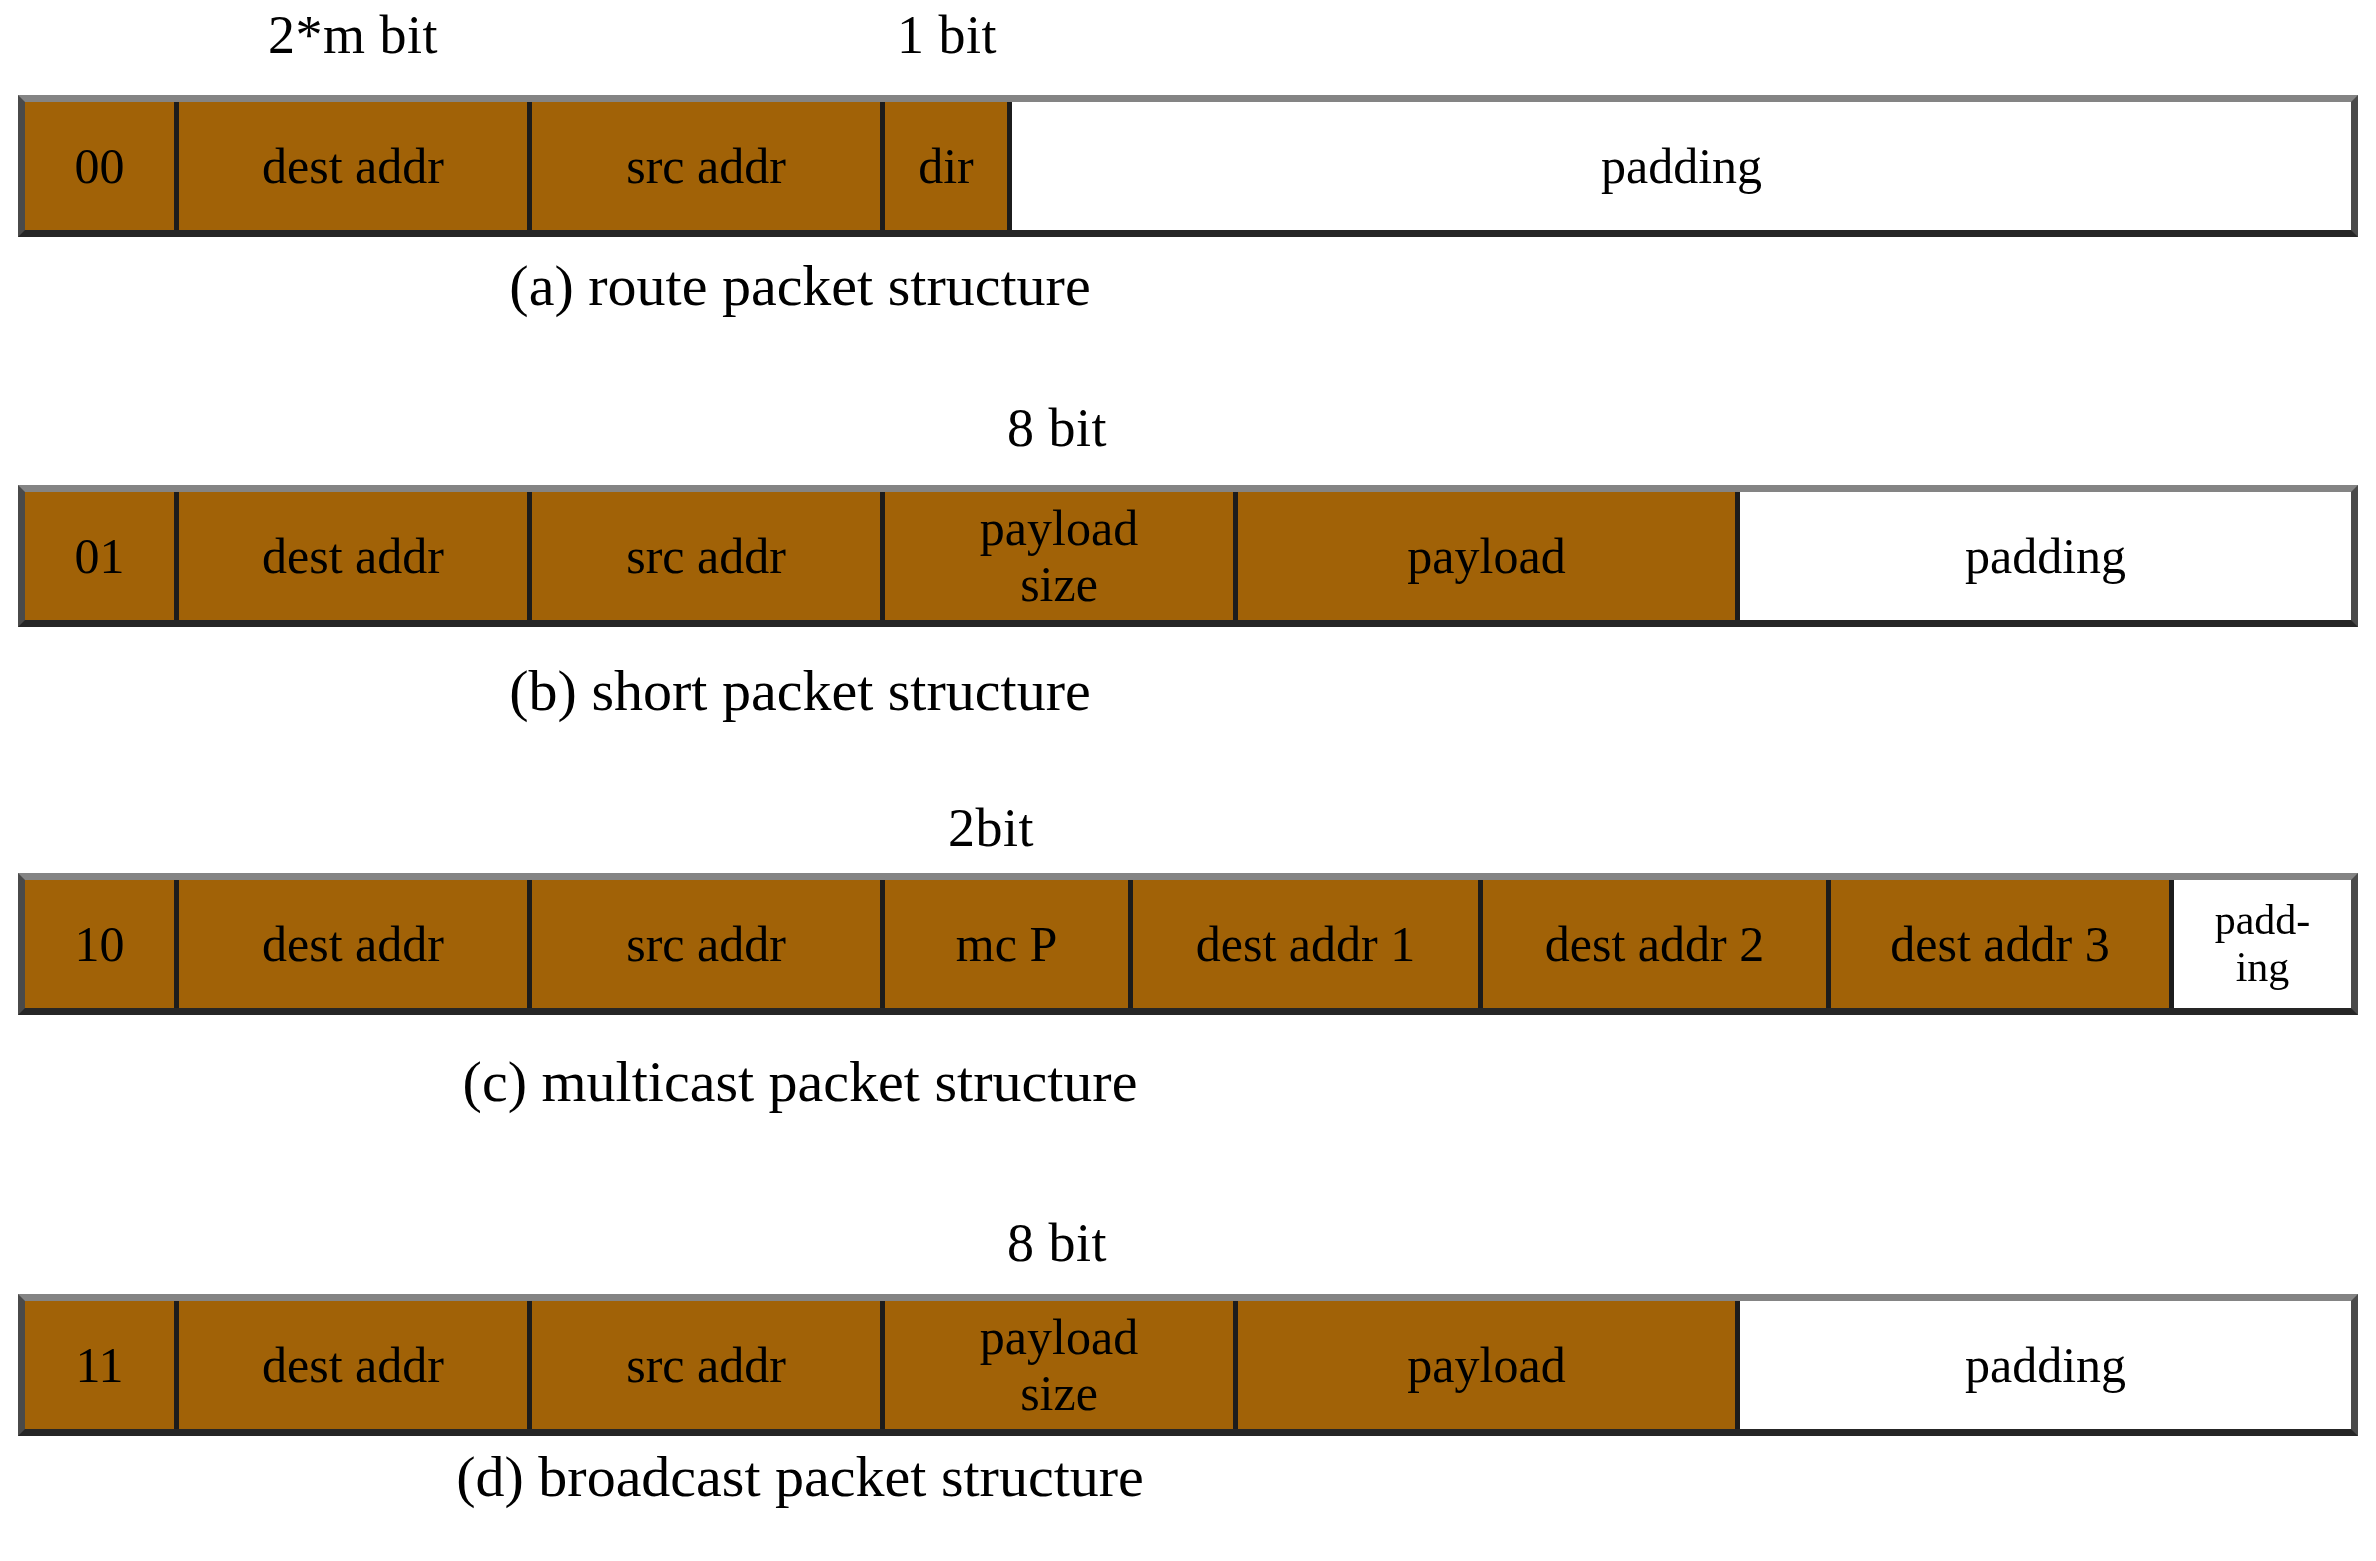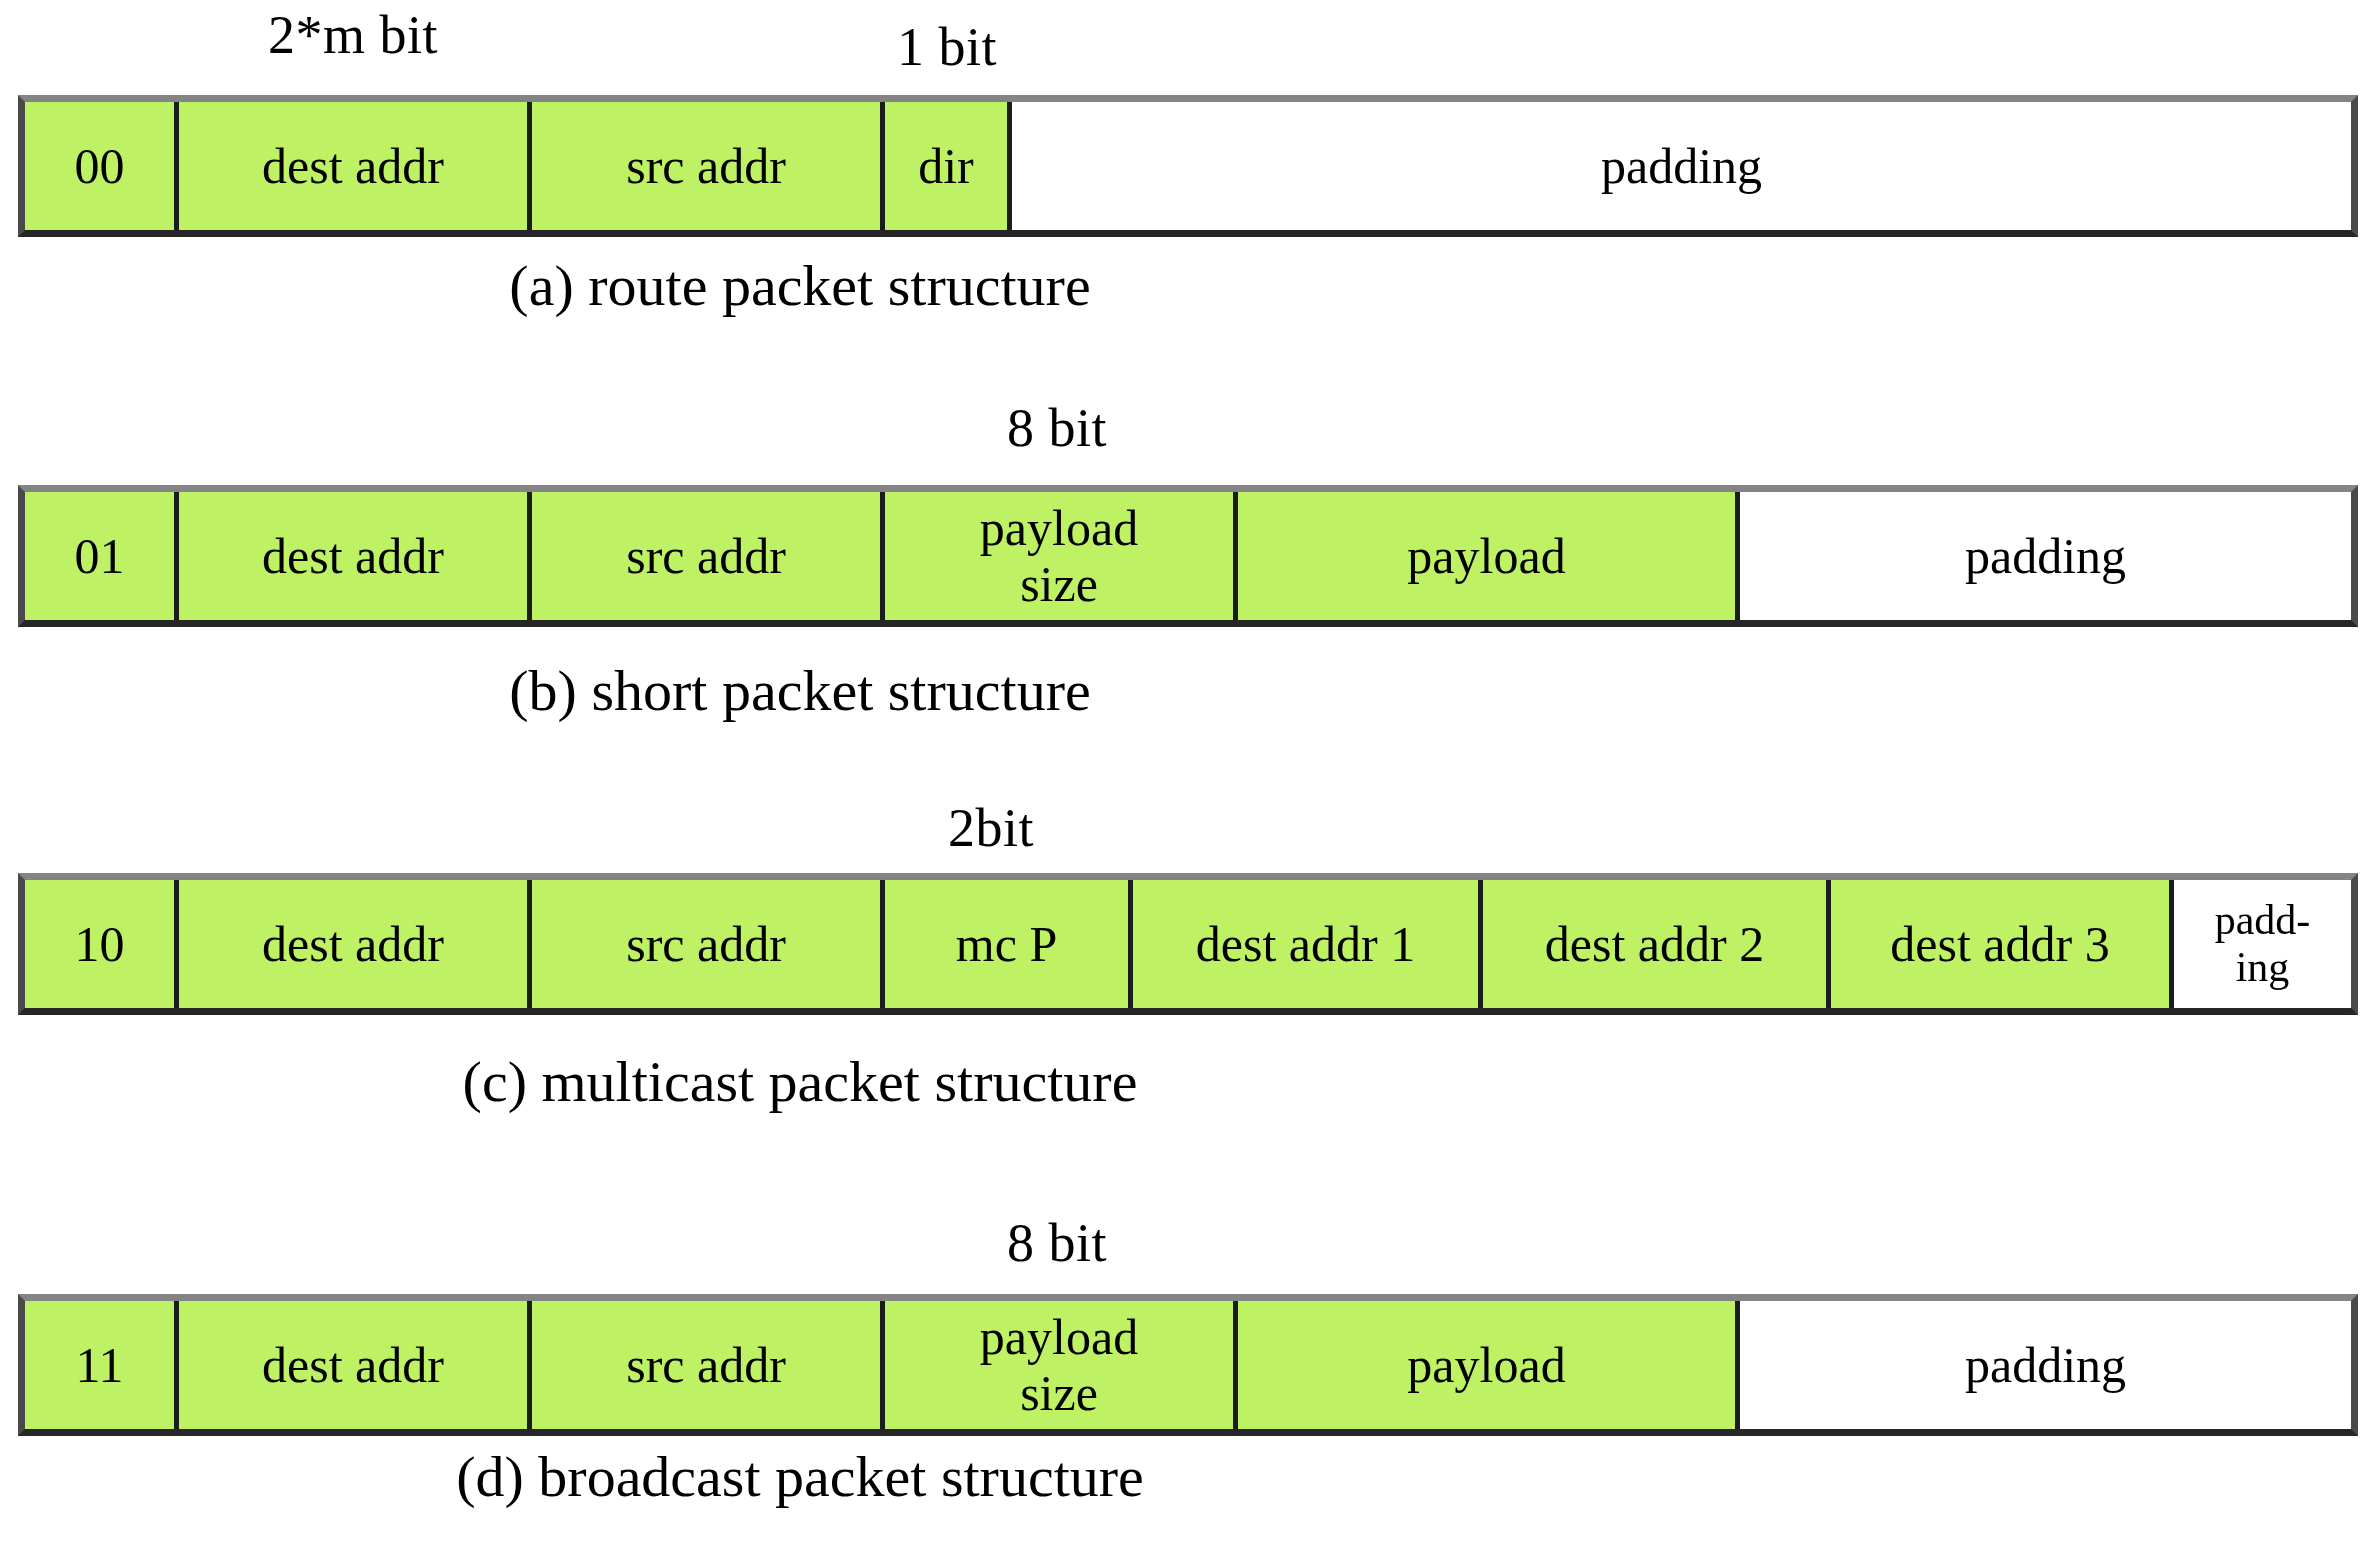--- a/index.html
+++ b/index.html
@@ -56,21 +56,21 @@
   }
 
   .cell {
     box-sizing: border-box;
     display: flex;
     align-items: center;
     justify-content: center;
     text-align: center;
     font-size: 50px;
     line-height: 1.12;
-    background: #bef264;
+    background: #a16207;
     border-right: 5px solid #1c1c1c;
     position: relative;
     overflow: hidden;
     padding: 0 4px;
   }
   .cell:last-child {
     border-right: none;
   }
   .cell.white {
     background: #ffffff;
@@ -93,21 +93,21 @@
     transform: translateX(-388px);
   }
 </style>
 </head>
 <body>
 
 <div class="figure">
 
   <div class="block" style="top:0px;">
     <div class="bitlabel" style="left:353px; top:8px;">2*m bit</div>
-    <div class="bitlabel" style="left:947px; top:20px;">1 bit</div>
+    <div class="bitlabel" style="left:947px; top:8px;">1 bit</div>
 
     <div class="packet" style="top:95px; width:2340px; height:142px;">
       <div class="cell" style="width:154px;">
         <span class="celltext">00</span>
       </div>
       <div class="cell" style="width:353px;">
         <span class="celltext">dest addr</span>
       </div>
       <div class="cell" style="width:353px;">
         <span class="celltext">src addr</span>

